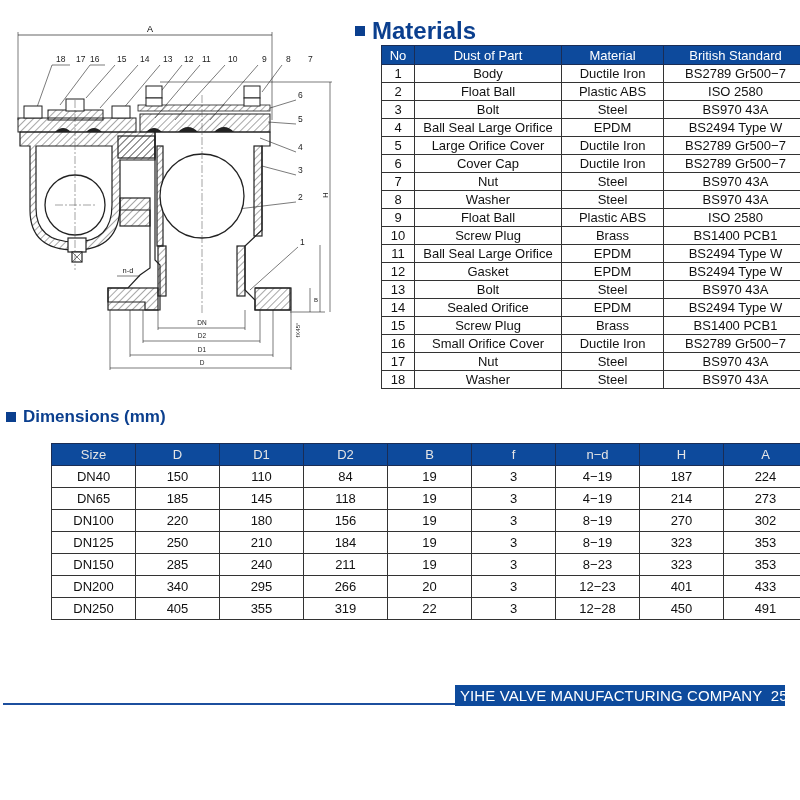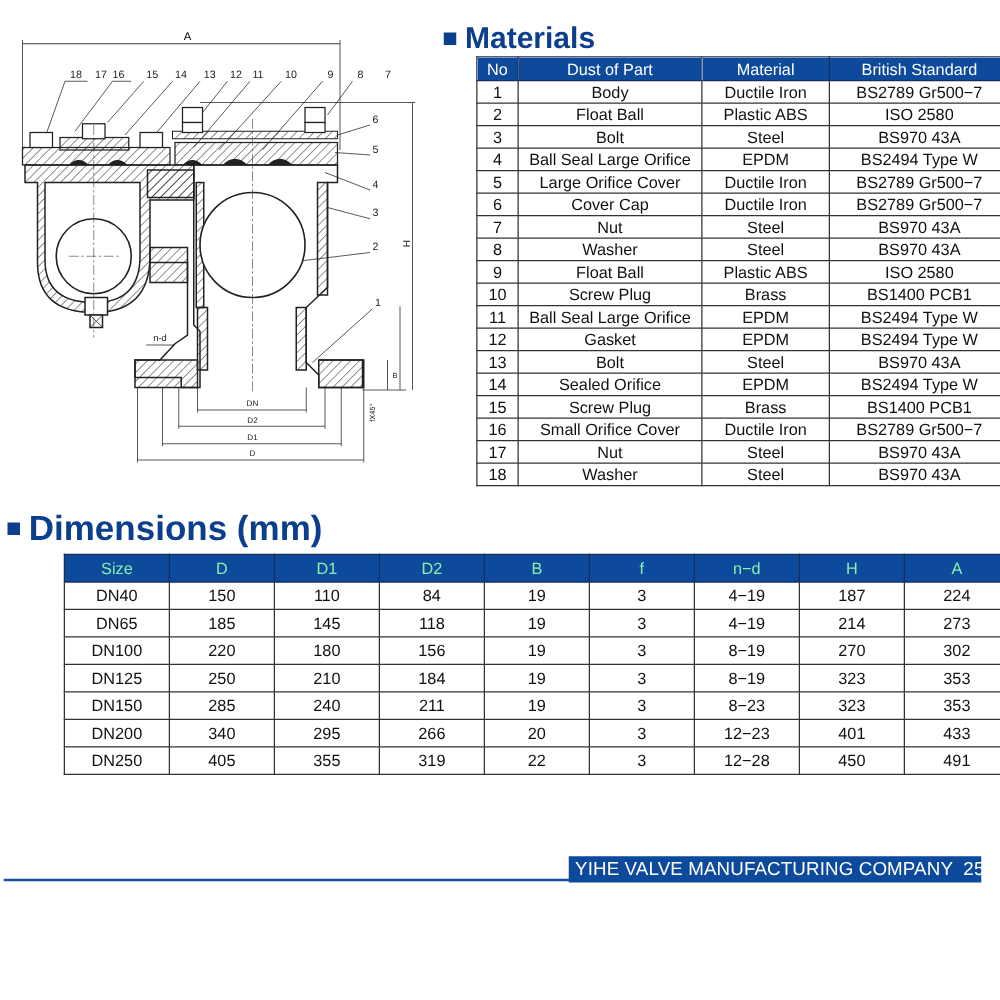--- a/index.html
+++ b/index.html
@@ -2,31 +2,31 @@
 <html><head>
 <meta charset="utf-8">
 <style>
   html, body { margin:0; padding:0; background:#ffffff; }
   body { width:800px; height:800px; position:relative; overflow:hidden; font-family:"Liberation Sans", sans-serif; color:#111; }
   .drawing { position:absolute; left:0; top:10px; width:345px; height:370px; }
   .section-title { position:absolute; font-weight:bold; color:#0b3f8e; font-family:"Liberation Sans", sans-serif; display:flex; align-items:center; }
   .section-title .sq { display:inline-block; background:#0b3f8e; margin-right:7px; }
   #mat-title { left:355px; top:17px; font-size:24px;align-items:center; }
   #mat-title .sq { width:10px; height:10px; }
-  #dim-title { left:6px; top:407px; font-size:28px; }
+  #dim-title { left:6px; top:407px; font-size:17px; }
   #dim-title .sq { width:10px; height:10px; }
 
   table { border-collapse:collapse; position:absolute; table-layout:fixed;margin-left:29px; }
   #mat-table { left:352px; top:45px; width:426px; }
   #mat-table th, #mat-table td { border:1px solid #333; text-align:center; font-size:13px; height:17px; padding:0; line-height:17px; white-space:nowrap; overflow:hidden; }
   #mat-table th { background:#0d4a9c; color:#fff; font-weight:normal; border-color:#1a2d55; height:18px; }
 
   #dim-table { left:22px; top:443px; width:756px; }
   #dim-table th, #dim-table td { border:1px solid #333; text-align:center; font-size:13px; height:21px; padding:0; line-height:21px; white-space:nowrap; }
-  #dim-table th { background:#0d4a9c; color:#86efac; font-weight:normal; border-color:#1a2d55; height:21px; }
+  #dim-table th { background:#0d4a9c; color:#e5e5e5; font-weight:normal; border-color:#1a2d55; height:21px; }
 
   .footer-line { position:absolute; left:3px; top:703px; width:455px; height:2px; background:#1c4f9e; }
   .footer-bar { position:absolute; left:455px; top:685px; width:330px; height:21px; background:#0d4a9c; color:#fff; font-size:15px; line-height:21px; padding-left:5px; box-sizing:border-box; letter-spacing:0.1px; }
   .footer-bar span { white-space:pre; }
 </style>
 </head>
 <body>
 
 <div class="drawing">
 <svg width="345" height="370" viewBox="0 0 345 370" xmlns="http://www.w3.org/2000/svg" font-family="Liberation Sans, sans-serif">

